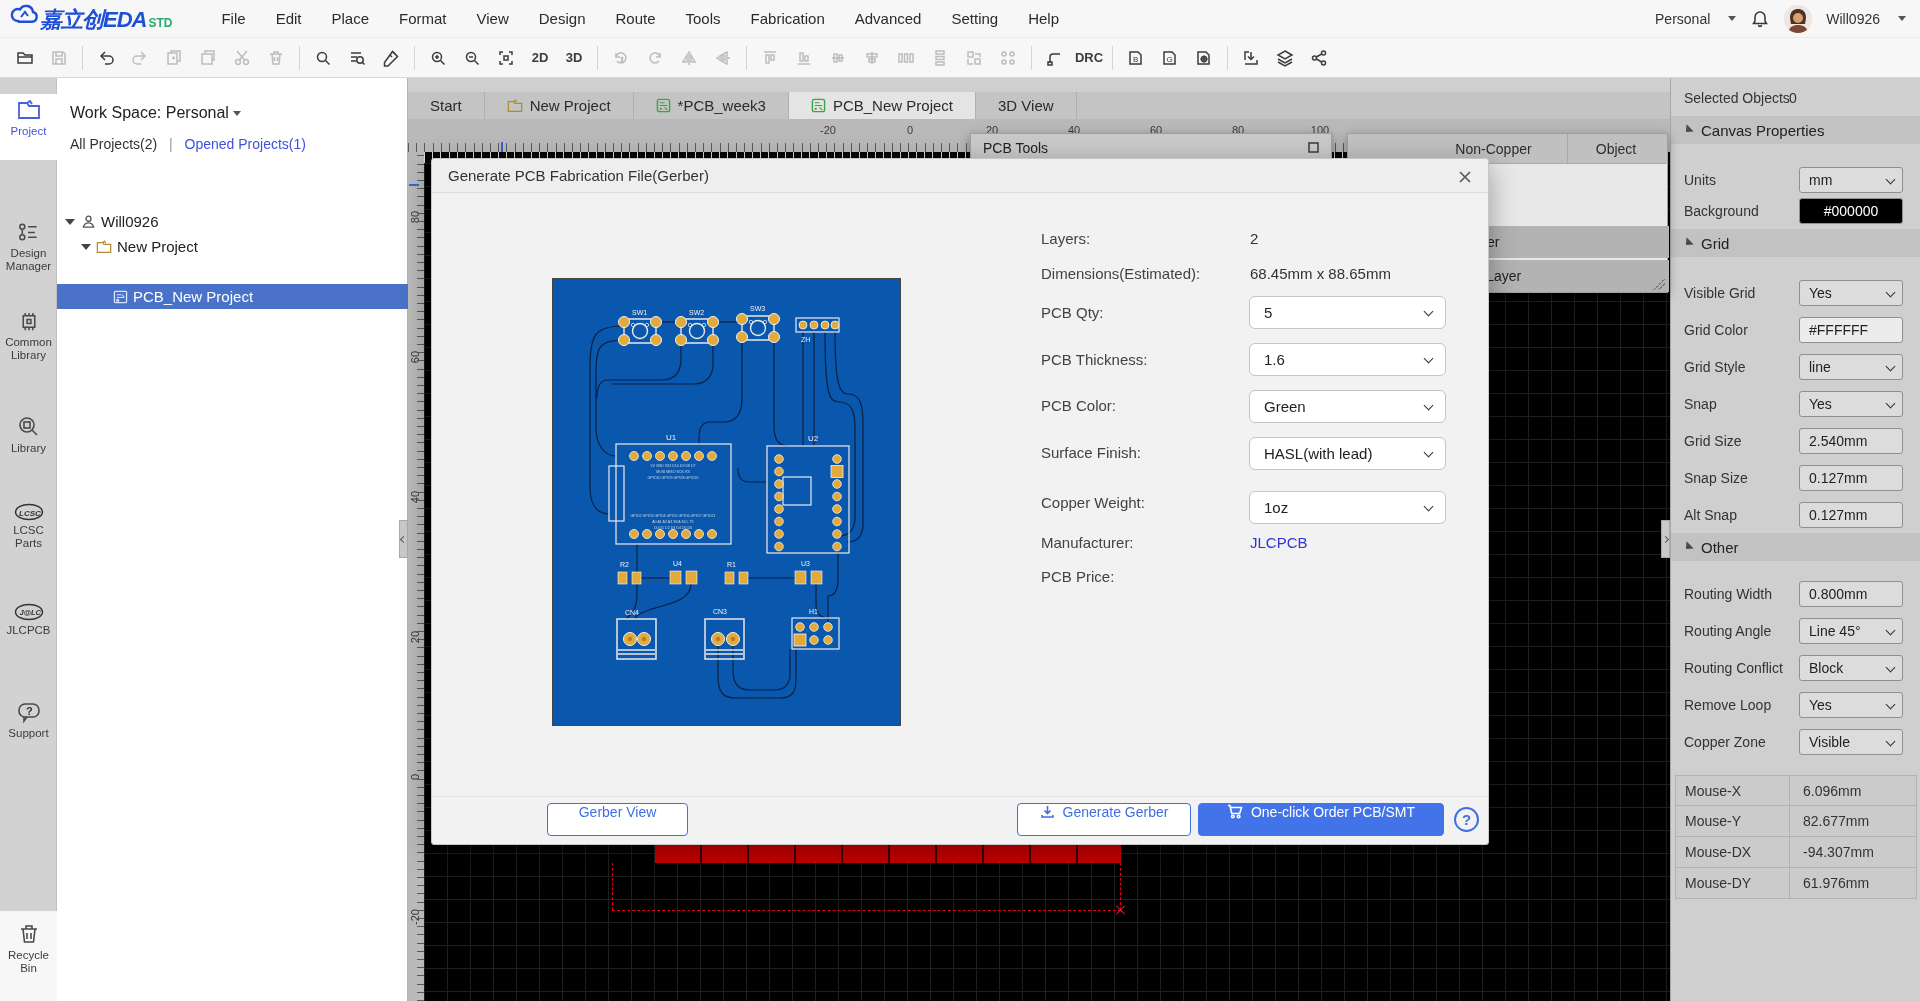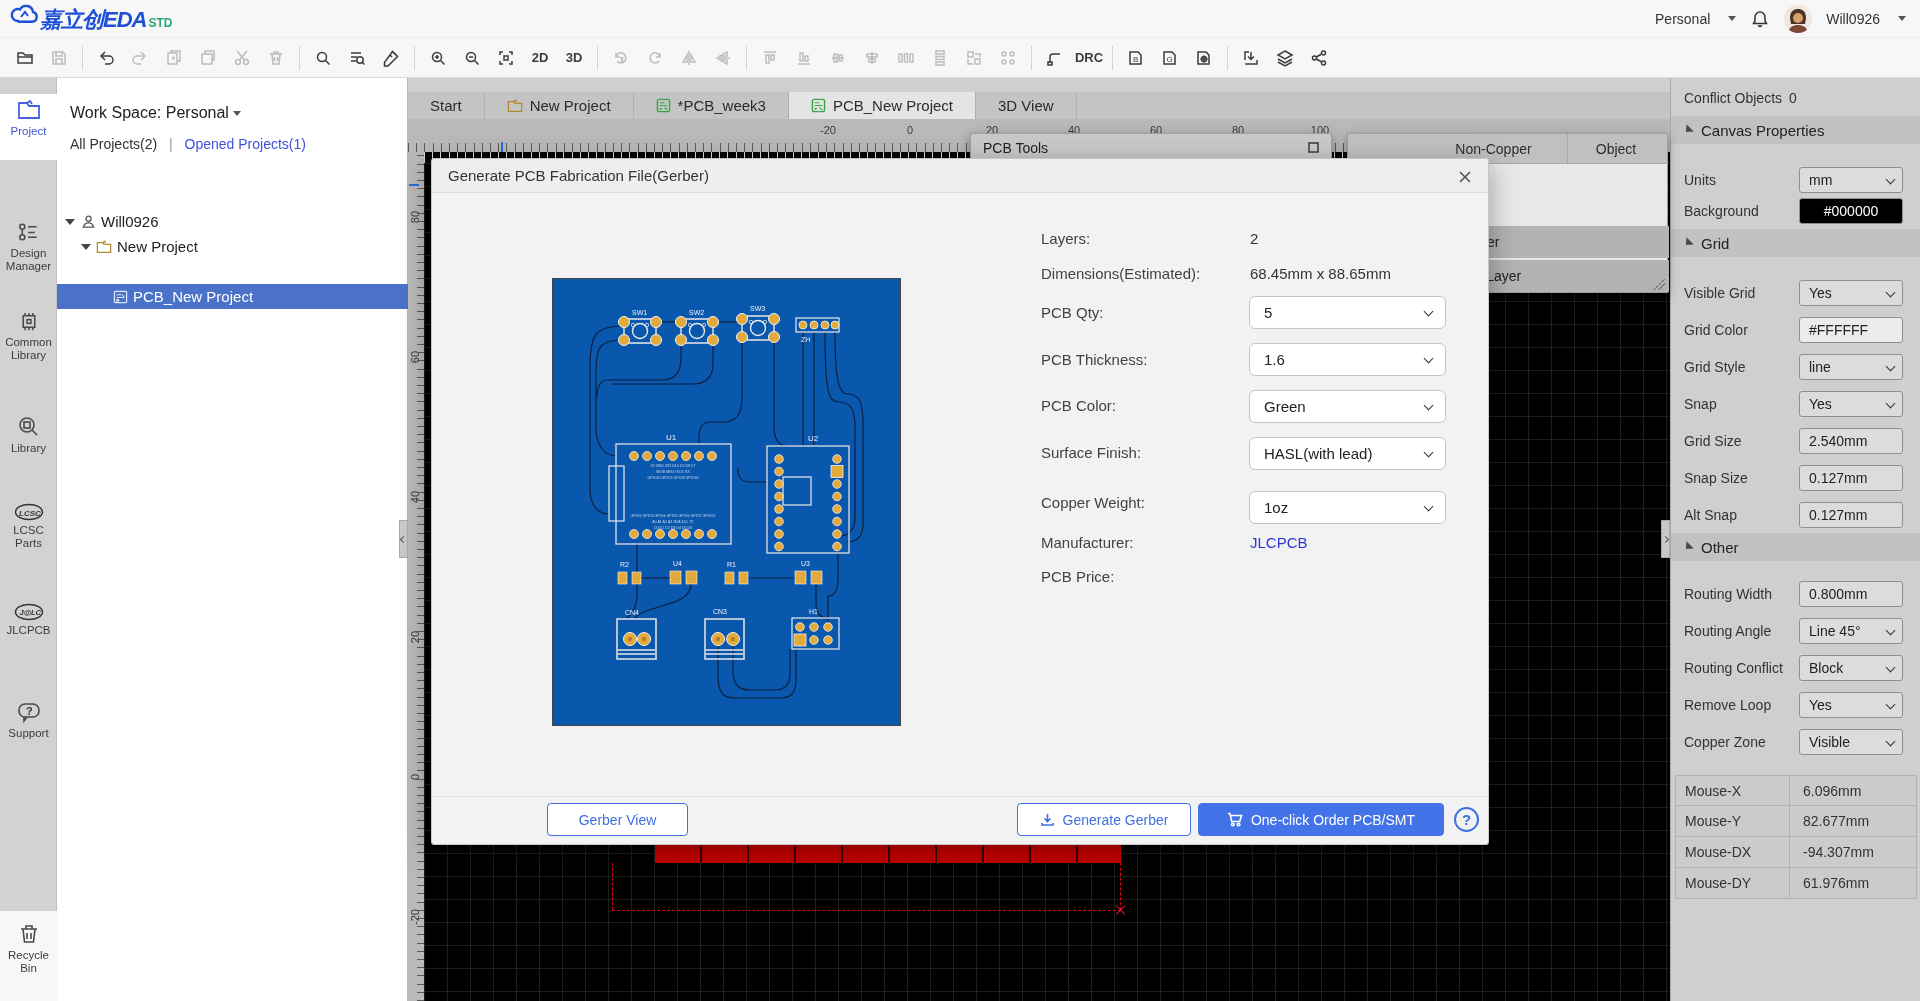--- a/index.html
+++ b/index.html
@@ -88,21 +88,21 @@
 #dialog{position:absolute;left:431px;top:158px;width:1058px;height:687px;background:#f2f2f2;border:1px solid #c6c6c6;border-radius:3px;box-shadow:0 8px 28px rgba(0,0,0,.35);z-index:50}
 #dlg-title{height:34px;background:#eeeeee;border-bottom:1px solid #dcdcdc;display:flex;align-items:center;padding:0 16px;font-size:15px;color:#333;border-radius:3px 3px 0 0}
 #dlg-close{position:absolute;right:12px;top:7px;width:22px;height:22px;display:flex;align-items:center;justify-content:center;cursor:pointer;color:#555}
 #dlg-close svg{stroke:currentColor;stroke-width:1.6}
 .flabel{position:absolute;left:609px;font-size:15px;color:#424242;transform:translateY(-50%)}
 .fvalue{position:absolute;left:818px;font-size:15px;color:#333;transform:translateY(-50%)}
 .dsel{position:absolute;left:817px;width:197px;height:33px;background:#fff;border:1px solid #c4c4c4;border-radius:6px;display:flex;align-items:center;padding:0 14px;font-size:15px;color:#222;cursor:pointer}
 .chev{position:absolute;right:13px;top:11px;width:7px;height:7px;border-right:1.7px solid #333;border-bottom:1.7px solid #333;transform:rotate(45deg)}
 .link{color:#2b35d8;cursor:pointer}
 #dlg-footer-line{position:absolute;left:0;top:637px;width:100%;border-top:1px solid #e2e2e2}
-.btn{position:absolute;top:644px;height:33px;border-radius:4px;display:flex;align-items:center;justify-content:center;gap:8px;font-size:14px;cursor:pointer}
+.btn{position:absolute;top:644px;height:33px;border-radius:4px;display:flex;align-items:flex-start;justify-content:center;gap:8px;font-size:14px;cursor:pointer}
 .btn.outline{background:#fff;border:1px solid var(--accent);color:var(--accent)}
 .btn.fill{background:#4273e8;border:1px solid #4273e8;color:#fff}
 .btn svg{stroke:currentColor;fill:none;stroke-width:1.6}
 #dlg-help{position:absolute;left:1022px;top:648px;width:25px;height:25px;border-radius:50%;border:2px solid var(--accent);color:var(--accent);font-weight:bold;font-size:15px;display:flex;align-items:center;justify-content:center;cursor:pointer}
 #preview{position:absolute;left:120px;top:119px;width:349px;height:448px}
 
 #rpanel{position:absolute;left:1670px;top:78px;width:250px;height:923px;background:var(--rpanel);border-left:1px solid #a8a8a8;font-size:14px}
 .rrow-label{position:absolute;left:13px;color:#333;transform:translateY(-50%)}
 .rhdr{position:absolute;left:0;width:250px;height:28px;background:#c2c2c2;display:flex;align-items:center;font-size:15px;color:#222;cursor:pointer}
 .rtri{width:0;height:0;border-left:5px solid transparent;border-right:5px solid transparent;border-top:6px solid #4a4a4a;margin:0 8px 0 12px;transform:rotate(45deg)}
@@ -126,20 +126,34 @@
 <div id="root">
 
   <div id="menubar">
     <div class="logo">
       <svg width="30" height="24" viewBox="0 0 30 24">
           <path d="M8 18a6 6 0 1 1 2-11.6A7 7 0 0 1 23 9a5 5 0 0 1-1 9.8H9z" fill="none" stroke="#1d4fd7" stroke-width="2.4"></path>
           <path d="M11 14l4-5 3 4" fill="none" stroke="#1d4fd7" stroke-width="2"></path>
         </svg>
       <span class="brand">嘉立创EDA</span>
       <span class="badge">STD</span>
+    </div>
+    <div class="menus">
+      <span class="menu-item">File</span>
+      <span class="menu-item">Edit</span>
+      <span class="menu-item">Place</span>
+      <span class="menu-item">Format</span>
+      <span class="menu-item">View</span>
+      <span class="menu-item">Design</span>
+      <span class="menu-item">Route</span>
+      <span class="menu-item">Tools</span>
+      <span class="menu-item">Fabrication</span>
+      <span class="menu-item">Advanced</span>
+      <span class="menu-item">Setting</span>
+      <span class="menu-item">Help</span>
     </div>
     <div class="spacer"></div>
     <div class="acct">
       <span>Personal</span>
         <i class="caret"></i>
     </div>
     <div class="acct">
       <svg width="20" height="20" viewBox="0 0 20 20">
           <path d="M10 3a5 5 0 0 1 5 5v4l1.5 2.5h-13L5 12V8a5 5 0 0 1 5-5z" fill="none" stroke="#333" stroke-width="1.5"></path>
           <path d="M8.5 16a1.5 1.5 0 0 0 3 0" fill="none" stroke="#333" stroke-width="1.5"></path>
@@ -821,21 +835,21 @@
           <path d="M1 1.5h2l1.7 8h8l1.8-6H4.2"></path>
           <circle cx="5.8" cy="12.5" r="1.3"></circle>
           <circle cx="11.6" cy="12.5" r="1.3"></circle>
         </svg>
       <span>One-click Order PCB/SMT</span>
     </div>
     <div id="dlg-help">?</div>
   </div>
 
   <div id="rpanel">
-    <span class="rrow-label" style="top:20px">Conflict Objects</span>
+    <span class="rrow-label" style="top:20px">Selected Objects</span>
     <span class="rrow-label" style="left:118px;top:20px">0</span>
 
     <div class="rhdr" style="top:38px">
         <i class="rtri"></i>
         <span>Canvas Properties</span>
       </div>
     <span class="rrow-label" style="top:102px">Units</span>
     <div class="rctl" style="top:89px">
         <span>mm</span>
         <i class="chev"></i>

